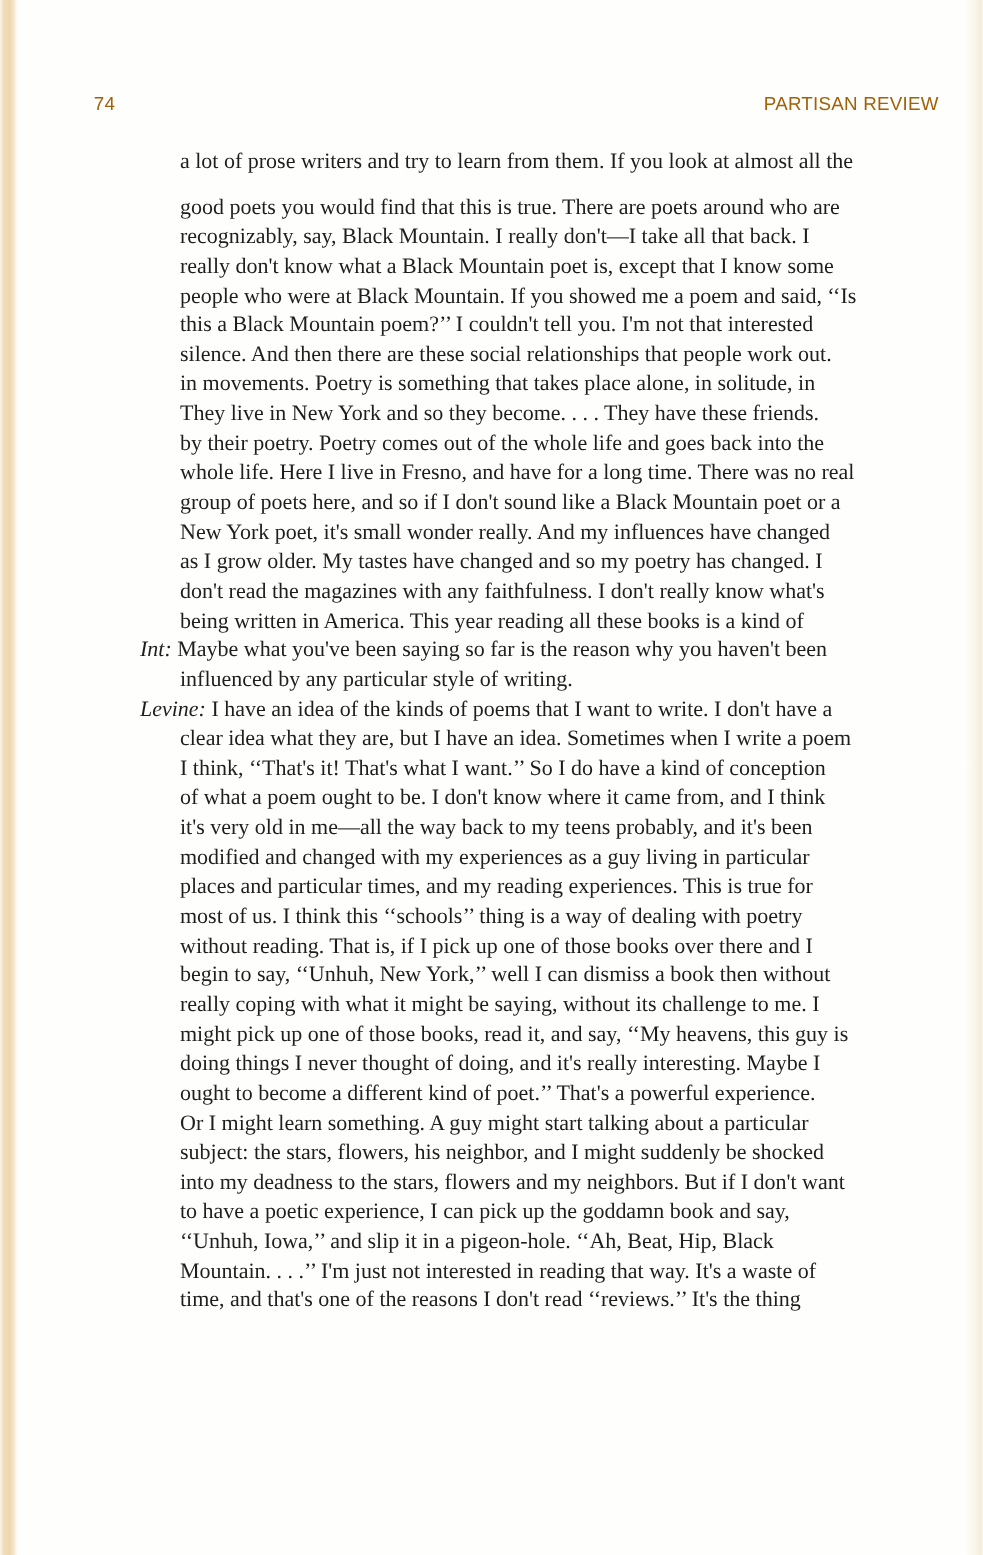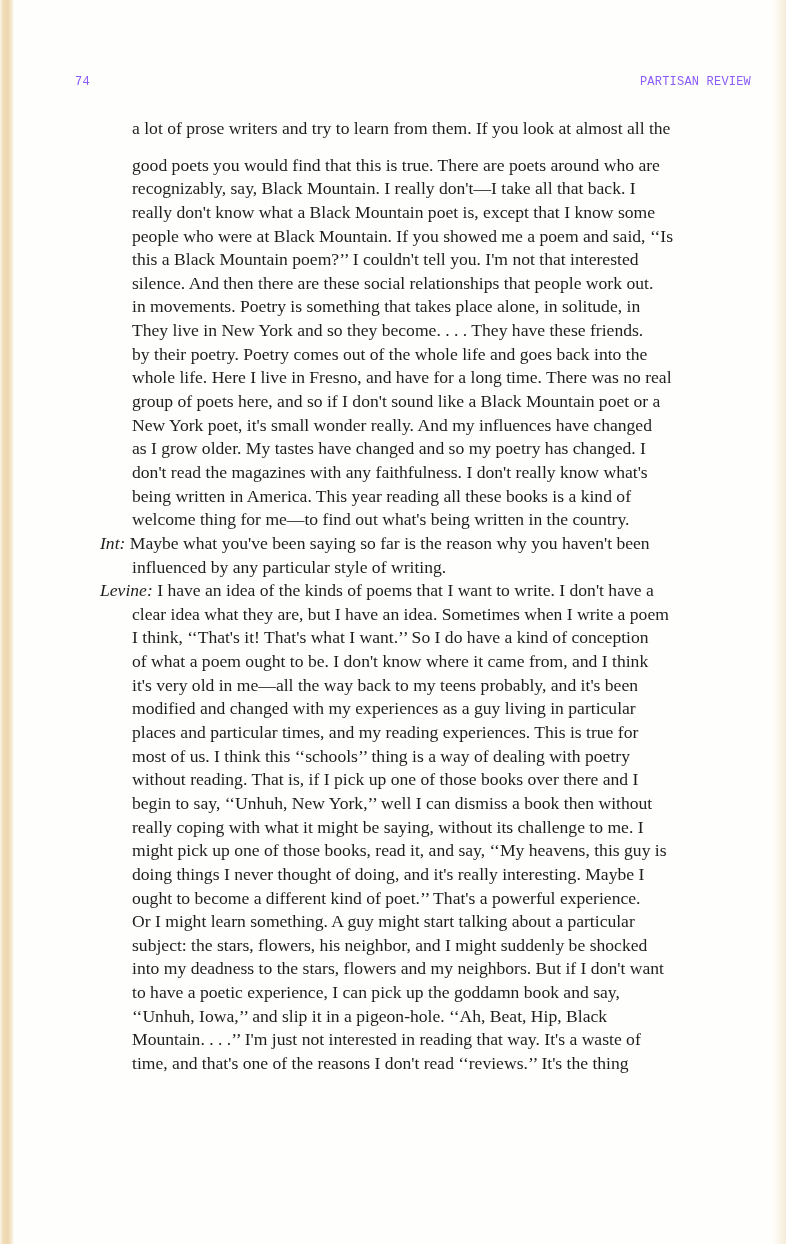--- a/index.html
+++ b/index.html
@@ -26,37 +26,37 @@
     right: 0; top: 0;
     width: 14px; height: 1244px;
     background: linear-gradient(to right, rgba(254,253,250,0) 0px, #faf5e8 8px, #f5ecd8 14px);
   }
   .running-head {
     position: absolute;
     top: 75px;
     left: 75px;
     width: 676px;
     height: 20px;
-    font-family: Liberation Mono, monospace;
-    font-size: 12px;
-    color: #8b5cf6;
+    font-family: Liberation Sans, sans-serif;
+    font-size: 15px;
+    color: #a16207;
     letter-spacing: 0.2px;
   }
   .page-number {
     position: absolute;
     left: 0; top: 0;
   }
   .journal-title {
     position: absolute;
     right: 0; top: 0;
   }
   .body-text {
     position: absolute;
     top: 117px;
-    left: 132px;
+    left: 144px;
     width: 610px;
     font-size: 17.6px;
     line-height: 23.65px;
     text-align: justify;
     text-align-last: justify;
     font-family: Liberation Serif, serif;
   }
   .line {
     display: block;
     white-space: nowrap;
@@ -95,21 +95,20 @@
     <div class="line" style="text-align: left; text-align-last: left;"><span>silence. And then there are these social relationships that people work out.</span></div>
     <div class="line" style="text-align: left; text-align-last: left;"><span>in movements. Poetry is something that takes place alone, in solitude, in</span></div>
     <div class="line" style="text-align: left; text-align-last: left;"><span>They live in New York and so they become. . . . They have these friends.</span></div>
     <div class="line" style="text-align: left; text-align-last: left;"><span>by their poetry. Poetry comes out of the whole life and goes back into the</span></div>
     <div class="line" style="text-align: left; text-align-last: left;"><span>whole life. Here I live in Fresno, and have for a long time. There was no real</span></div>
     <div class="line" style="text-align: left; text-align-last: left;"><span>group of poets here, and so if I don't sound like a Black Mountain poet or a</span></div>
     <div class="line" style="text-align: right; text-align-last: left;"><span>New York poet, it's small wonder really. And my influences have changed</span></div>
     <div class="line" style="text-align: left; text-align-last: left;"><span>as I grow older. My tastes have changed and so my poetry has changed. I</span></div>
     <div class="line" style="text-align: left; text-align-last: left;"><span>don't read the magazines with any faithfulness. I don't really know what's</span></div>
     <div class="line" style="text-align: left; text-align-last: left;"><span>being written in America. This year reading all these books is a kind of</span></div>
-    <div class="line" style="text-align: left; text-align-last: left;"><span>welcome thing for me—to find out what's being written in the country.</span></div>
     <div class="line hang" style="text-align: left; text-align-last: left;"><span class="speaker">Int:</span><span> Maybe what you've been saying so far is the reason why you haven't been</span></div>
     <div class="line last"><span>influenced by any particular style of writing.</span></div>
     <div class="line hang" style="text-align: left; text-align-last: left;"><span class="speaker">Levine:</span><span> I have an idea of the kinds of poems that I want to write. I don't have a</span></div>
     <div class="line" style="text-align: left; text-align-last: left;"><span>clear idea what they are, but I have an idea. Sometimes when I write a poem</span></div>
     <div class="line" style="text-align: left; text-align-last: left;"><span>I think, ‘‘That's it! That's what I want.’’ So I do have a kind of conception</span></div>
     <div class="line" style="text-align: right; text-align-last: left;"><span>of what a poem ought to be. I don't know where it came from, and I think</span></div>
     <div class="line" style="text-align: left; text-align-last: left;"><span>it's very old in me—all the way back to my teens probably, and it's been</span></div>
     <div class="line" style="text-align: left; text-align-last: left;"><span>modified and changed with my experiences as a guy living in particular</span></div>
     <div class="line" style="text-align: left; text-align-last: left;"><span>places and particular times, and my reading experiences. This is true for</span></div>
     <div class="line" style="text-align: left; text-align-last: left;"><span>most of us. I think this ‘‘schools’’ thing is a way of dealing with poetry</span></div>

